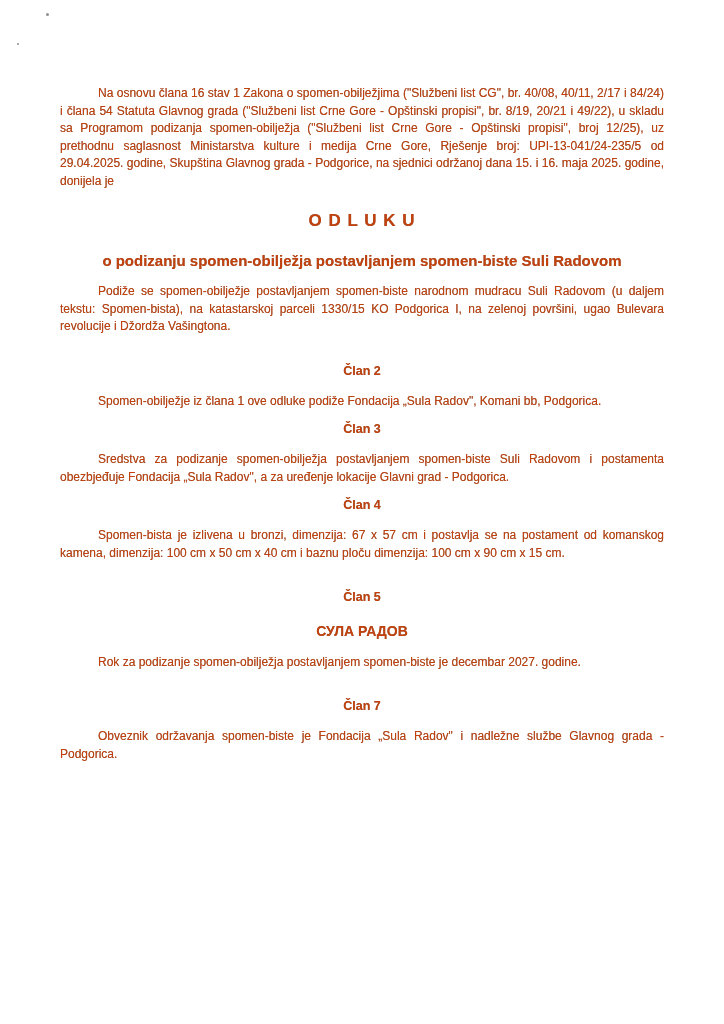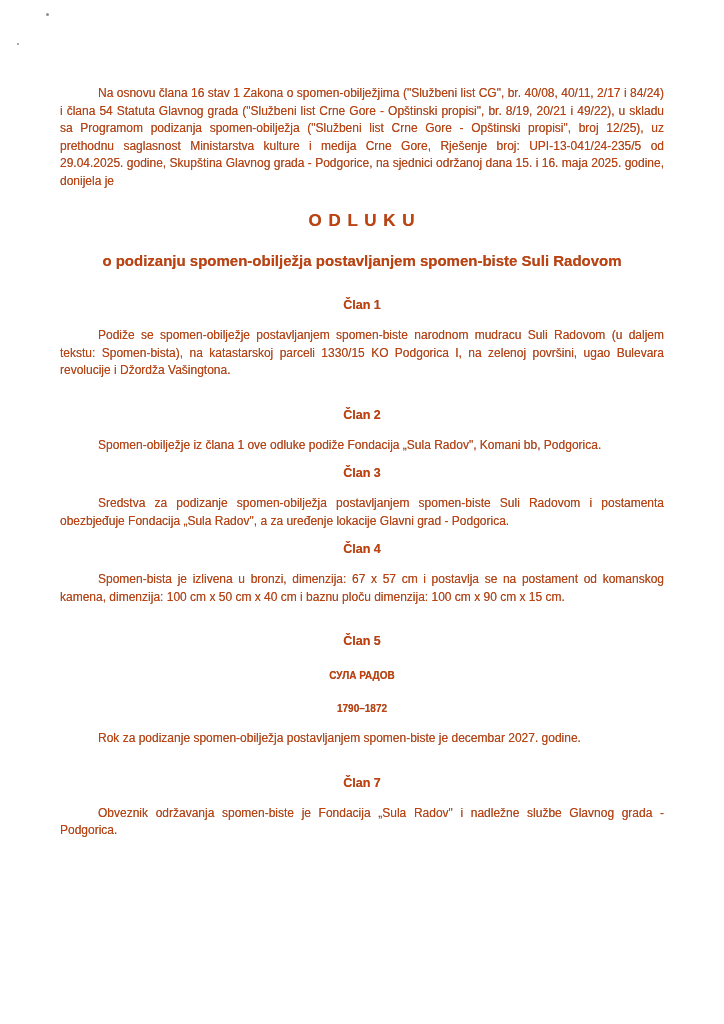--- a/index.html
+++ b/index.html
@@ -43,21 +43,21 @@
   }
   .doc-subtitle {
     font-size: 15px;
     line-height: 18px;
   }
   .clan {
     font-size: 12.5px;
     line-height: 18px;
   }
   .inscription {
-    font-size: 10px;
+    font-size: 14px;
     line-height: 17.5px;
   }
   .mt-22 { margin-top: 22px; }
   .mt-26 { margin-top: 26px; }
   .mt-17 { margin-top: 17px; }
   .mt-15 { margin-top: 15px; }
   .mt-13 { margin-top: 13px; }
   .mt-10 { margin-top: 10px; }
   .speck {
     position: absolute;
@@ -84,35 +84,33 @@
 
   <span class="speck speck-1"></span>
   <span class="speck speck-2"></span>
 
   <p class="para">Na osnovu člana 16 stav 1 Zakona o spomen-obilježjima ("Službeni list CG", br. 40/08, 40/11, 2/17 i 84/24) i člana 54 Statuta Glavnog grada ("Službeni list Crne Gore - Opštinski propisi", br. 8/19, 20/21 i 49/22), u skladu sa Programom podizanja spomen-obilježja ("Službeni list Crne Gore - Opštinski propisi", broj 12/25), uz prethodnu saglasnost Ministarstva kulture i medija Crne Gore, Rješenje broj: UPI-13-041/24-235/5 od 29.04.2025. godine, Skupština Glavnog grada - Podgorice, na sjednici održanoj dana 15. i 16. maja 2025. godine, donijela je</p>
 
   <div class="center bold doc-title mt-22">O D L U K U</div>
 
   <div class="center bold doc-subtitle mt-22">o podizanju spomen-obilježja postavljanjem spomen-biste Suli Radovom</div>
 
-  <div class="center bold clan mt-26">Član 1</div>
   <p class="para mt-13">Podiže se spomen-obilježje postavljanjem spomen-biste narodnom mudracu Suli Radovom (u daljem tekstu: Spomen-bista), na katastarskoj parceli 1330/15 KO Podgorica I, na zelenoj površini, ugao Bulevara revolucije i Džordža Vašingtona.</p>
 
   <div class="center bold clan mt-26">Član 2</div>
   <p class="para mt-13">Spomen-obilježje iz člana 1 ove odluke podiže Fondacija „Sula Radov", Komani bb, Podgorica.</p>
 
   <div class="center bold clan mt-10">Član 3</div>
   <p class="para mt-13">Sredstva za podizanje spomen-obilježja postavljanjem spomen-biste Suli Radovom i postamenta obezbjeđuje Fondacija „Sula Radov", a za uređenje lokacije Glavni grad - Podgorica.</p>
 
   <div class="center bold clan mt-10">Član 4</div>
   <p class="para mt-13">Spomen-bista je izlivena u bronzi, dimenzija: 67 x 57 cm i postavlja se na postament od komanskog kamena, dimenzija: 100 cm x 50 cm x 40 cm i baznu ploču dimenzija: 100 cm x 90 cm x 15 cm.</p>
 
   <div class="center bold clan mt-26">Član 5</div>
 
   <div class="center bold inscription mt-17">СУЛА РАДОВ</div>
-  <div class="center bold inscription mt-15">1790–1872</div>
 
   <p class="para mt-13">Rok za podizanje spomen-obilježja postavljanjem spomen-biste je decembar 2027. godine.</p>
 
   <div class="center bold clan mt-26">Član 7</div>
   <p class="para mt-13">Obveznik održavanja spomen-biste je Fondacija „Sula Radov" i nadležne službe Glavnog grada - Podgorica.</p>
 
 </div>
 
 </body></html>

